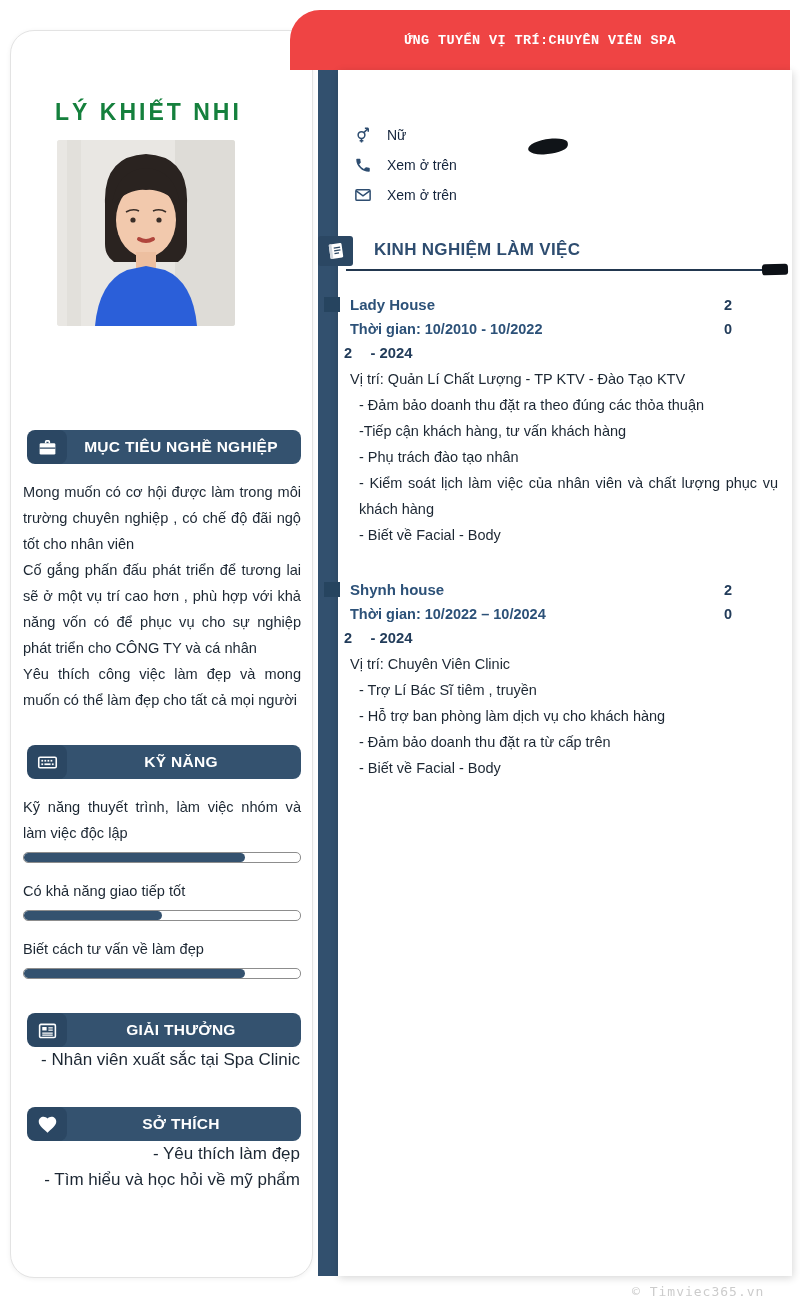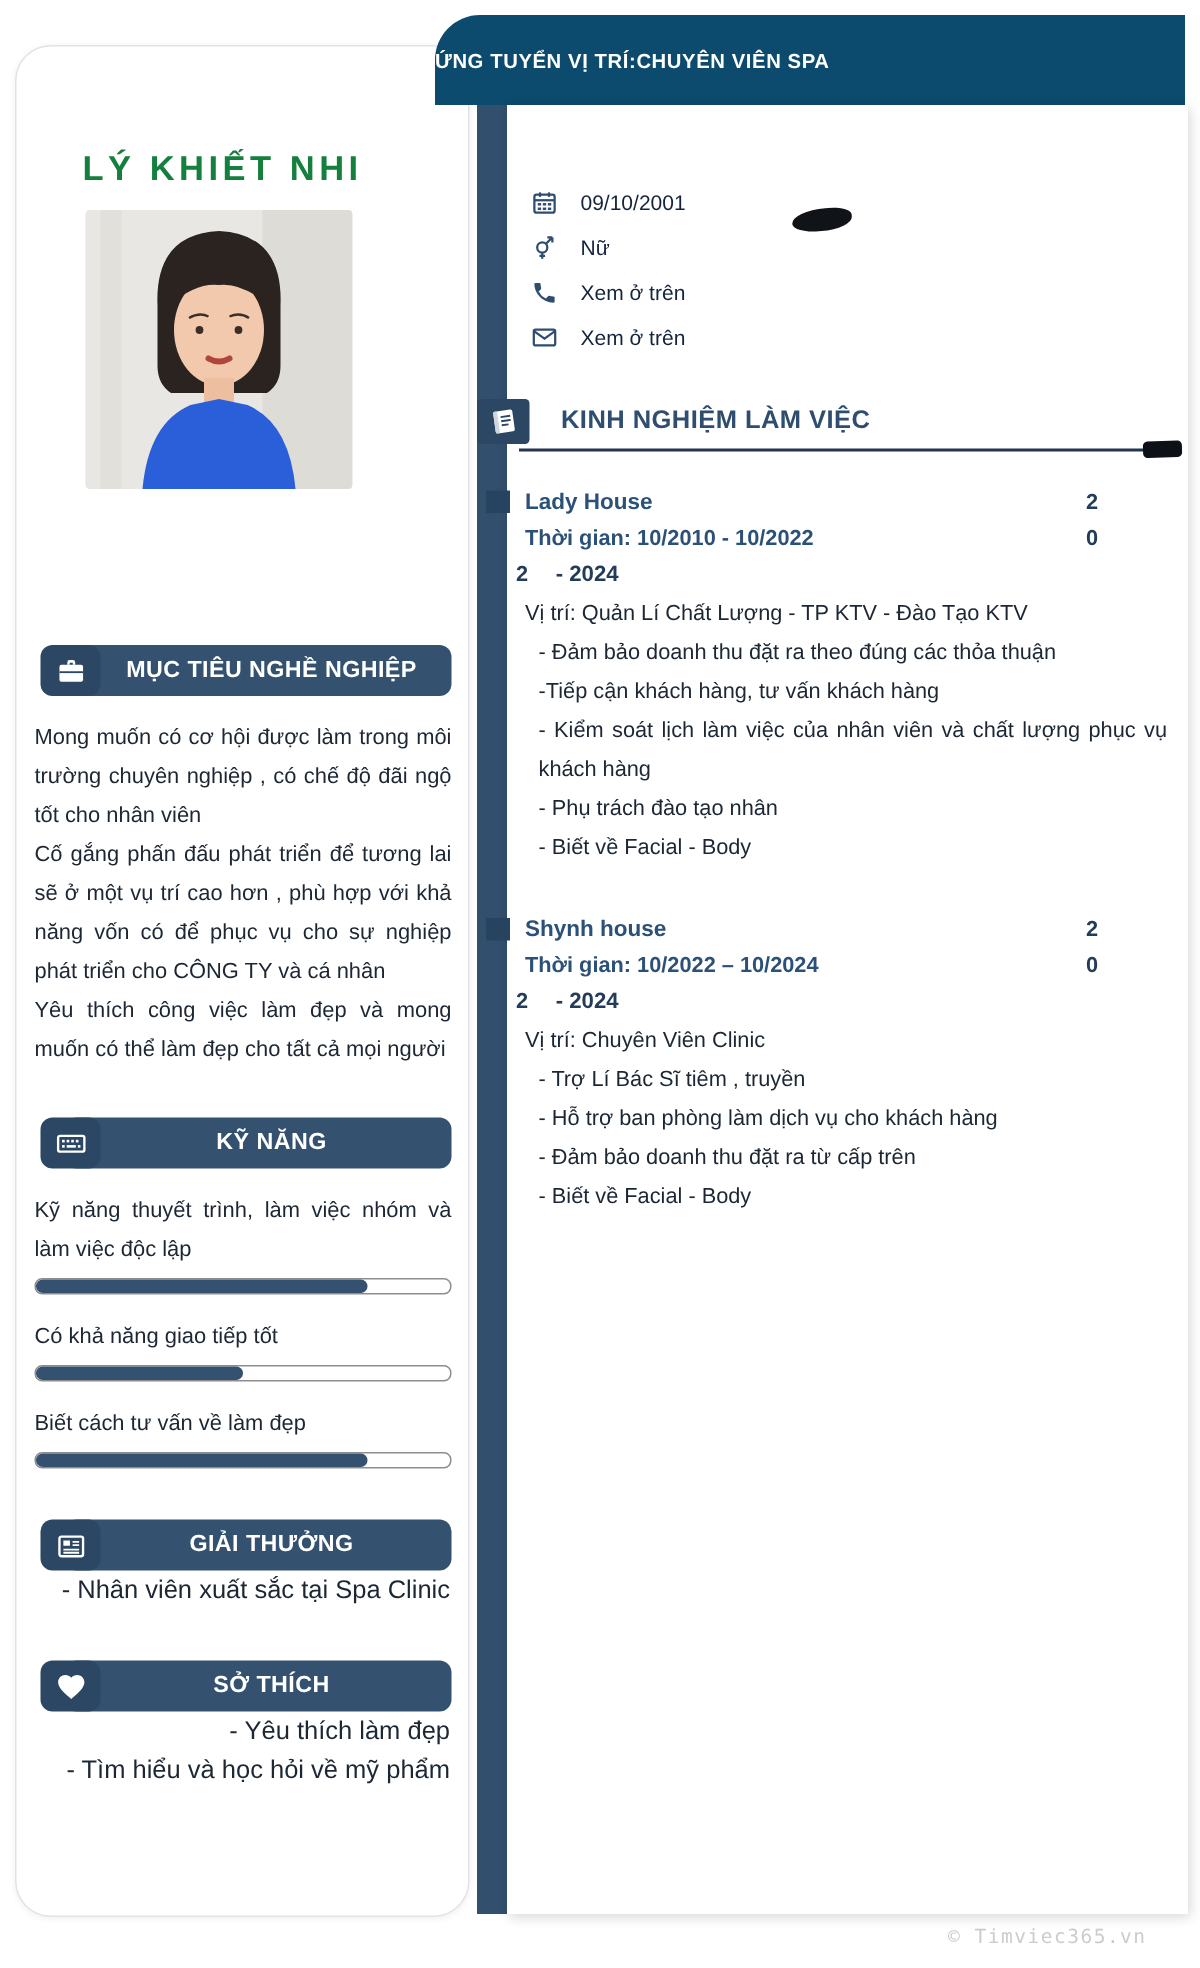--- a/index.html
+++ b/index.html
@@ -29,22 +29,22 @@
 
   .skill{margin:15px 12px 0 12px;}
   .skill .slabel{font-size:14.6px;line-height:26px;text-align:justify;width:278px;}
   .skill .track{margin-top:6px;width:276px;height:9px;border:1px solid #8d8d8d;border-radius:5px;background:#fff;position:relative;}
   .skill .fill{position:absolute;left:0;top:0;bottom:0;background:#34526f;border-radius:5px;}
 
   .simple-item{margin:0 12px 0 12px;font-size:17px;line-height:26px;text-align:right;}
   .simple-item p{margin:0;}
 
   
-  .header-bar{position:absolute;left:290px;top:10px;width:500px;height:60px;background:#0c4a6e;
-              border-radius:30px 0 0 0;display:flex;align-items:center;justify-content:flex-start;}
+  .header-bar{position:absolute;left:290px;top:10px;width:500px;height:60px;background:#ef4444;
+              border-radius:30px 0 0 0;display:flex;align-items:center;justify-content:center;font-family:Liberation Mono, monospace;}
   .header-bar .htitle{color:#ffffff;font-weight:bold;font-size:13.5px;letter-spacing:.4px;}
 
   .timeline{position:absolute;left:318px;top:70px;width:20px;height:1206px;background:#32506e;}
 
   .right-panel{position:absolute;left:338px;top:70px;width:454px;height:1206px;background:#fff;
                box-shadow:1px 2px 8px rgba(0,0,0,.16);}
 
   .info-list{padding-top:50px;}
   .info-row{display:flex;align-items:center;height:30px;padding-left:16px;}
   .info-row svg{width:18px;height:18px;color:#2e4d70;flex:0 0 18px;}
@@ -194,37 +194,20 @@
   <div class="header-bar">
     <span class="htitle">ỨNG TUYỂN VỊ TRÍ:CHUYÊN VIÊN SPA</span>
   </div>
 
   <div class="timeline"></div>
 
   <div class="right-panel">
 
     <div class="info-list">
       <div class="info-row">
-        <svg viewBox="0 0 24 24">
-            <rect x="3" y="5" width="18" height="16" rx="2" fill="none" stroke="currentColor" stroke-width="2"></rect>
-            <line x1="3" y1="10" x2="21" y2="10" stroke="currentColor" stroke-width="2"></line>
-            <line x1="8" y1="3" x2="8" y2="7" stroke="currentColor" stroke-width="2"></line>
-            <line x1="16" y1="3" x2="16" y2="7" stroke="currentColor" stroke-width="2"></line>
-            <g fill="currentColor">
-              <rect x="6" y="12.5" width="3" height="2.2"></rect>
-              <rect x="10.5" y="12.5" width="3" height="2.2"></rect>
-              <rect x="15" y="12.5" width="3" height="2.2"></rect>
-              <rect x="6" y="16.5" width="3" height="2.2"></rect>
-              <rect x="10.5" y="16.5" width="3" height="2.2"></rect>
-              <rect x="15" y="16.5" width="3" height="2.2"></rect>
-            </g>
-          </svg>
-        <span class="itext">09/10/2001</span>
-      </div>
-      <div class="info-row">
         <svg viewBox="0 0 24 24" fill="none" stroke="currentColor" stroke-width="2">
             <circle cx="10" cy="12" r="4.5"></circle>
             <path d="M13.5 8.5L19 3M19 3h-4.5M19 3v4.5M10 16.5V22M7.5 19.5h5"></path>
           </svg>
         <span class="itext">Nữ</span>
       </div>
       <div class="info-row">
         <svg viewBox="0 0 24 24">
             <path fill="currentColor" d="M6.62 10.79a15.05 15.05 0 0 0 6.59 6.59l2.2-2.2a1 1 0 0 1 1.01-.24c1.12.37 2.33.57 3.58.57a1 1 0 0 1 1 1V20a1 1 0 0 1-1 1C10.85 21 3 13.15 3 4.5a1 1 0 0 1 1-1h3.5a1 1 0 0 1 1 1c0 1.25.2 2.46.57 3.58a1 1 0 0 1-.25 1.01l-2.2 2.2z"></path>
           </svg>
@@ -266,22 +249,22 @@
           <span class="side">0</span>
         </div>
         <div class="wrap-row">
           <span class="wrap-left">2</span>
           <span class="wrap-right">- 2024</span>
         </div>
         <div class="position">Vị trí: Quản Lí Chất Lượng - TP KTV - Đào Tạo KTV</div>
         <div class="bullets">
           <p>- Đảm bảo doanh thu đặt ra theo đúng các thỏa thuận</p>
           <p>-Tiếp cận khách hàng, tư vấn khách hàng</p>
+          <p>- Phụ trách đào tạo nhân</p>
           <p>- Kiểm soát lịch làm việc của nhân viên và chất lượng phục vụ khách hàng</p>
-          <p>- Phụ trách đào tạo nhân</p>
           <p>- Biết về Facial - Body</p>
         </div>
       </div>
 
       <div class="job" style="margin-top:30px;">
         <span class="marker"></span>
         <div class="row">
           <span class="company">Shynh house</span>
           <span class="side">2</span>
         </div>

